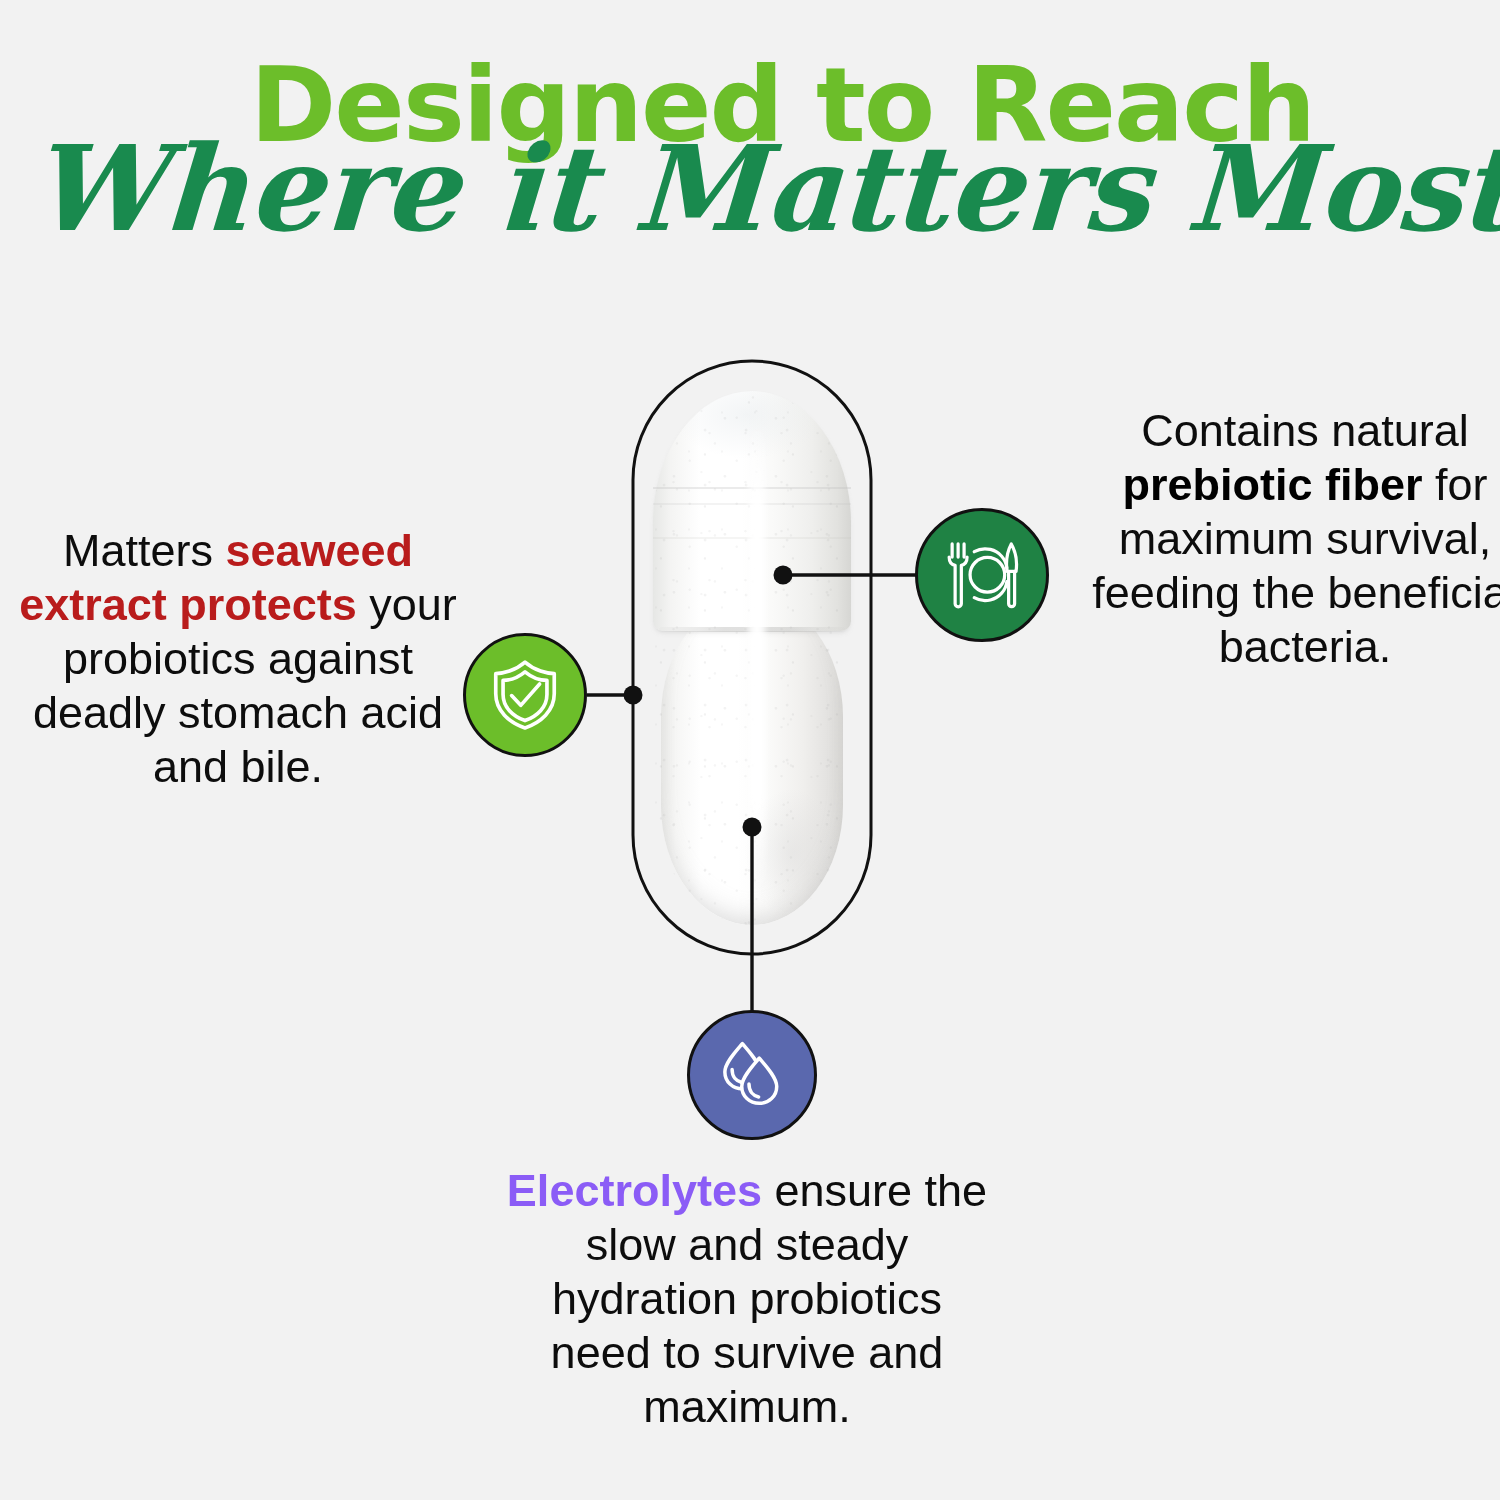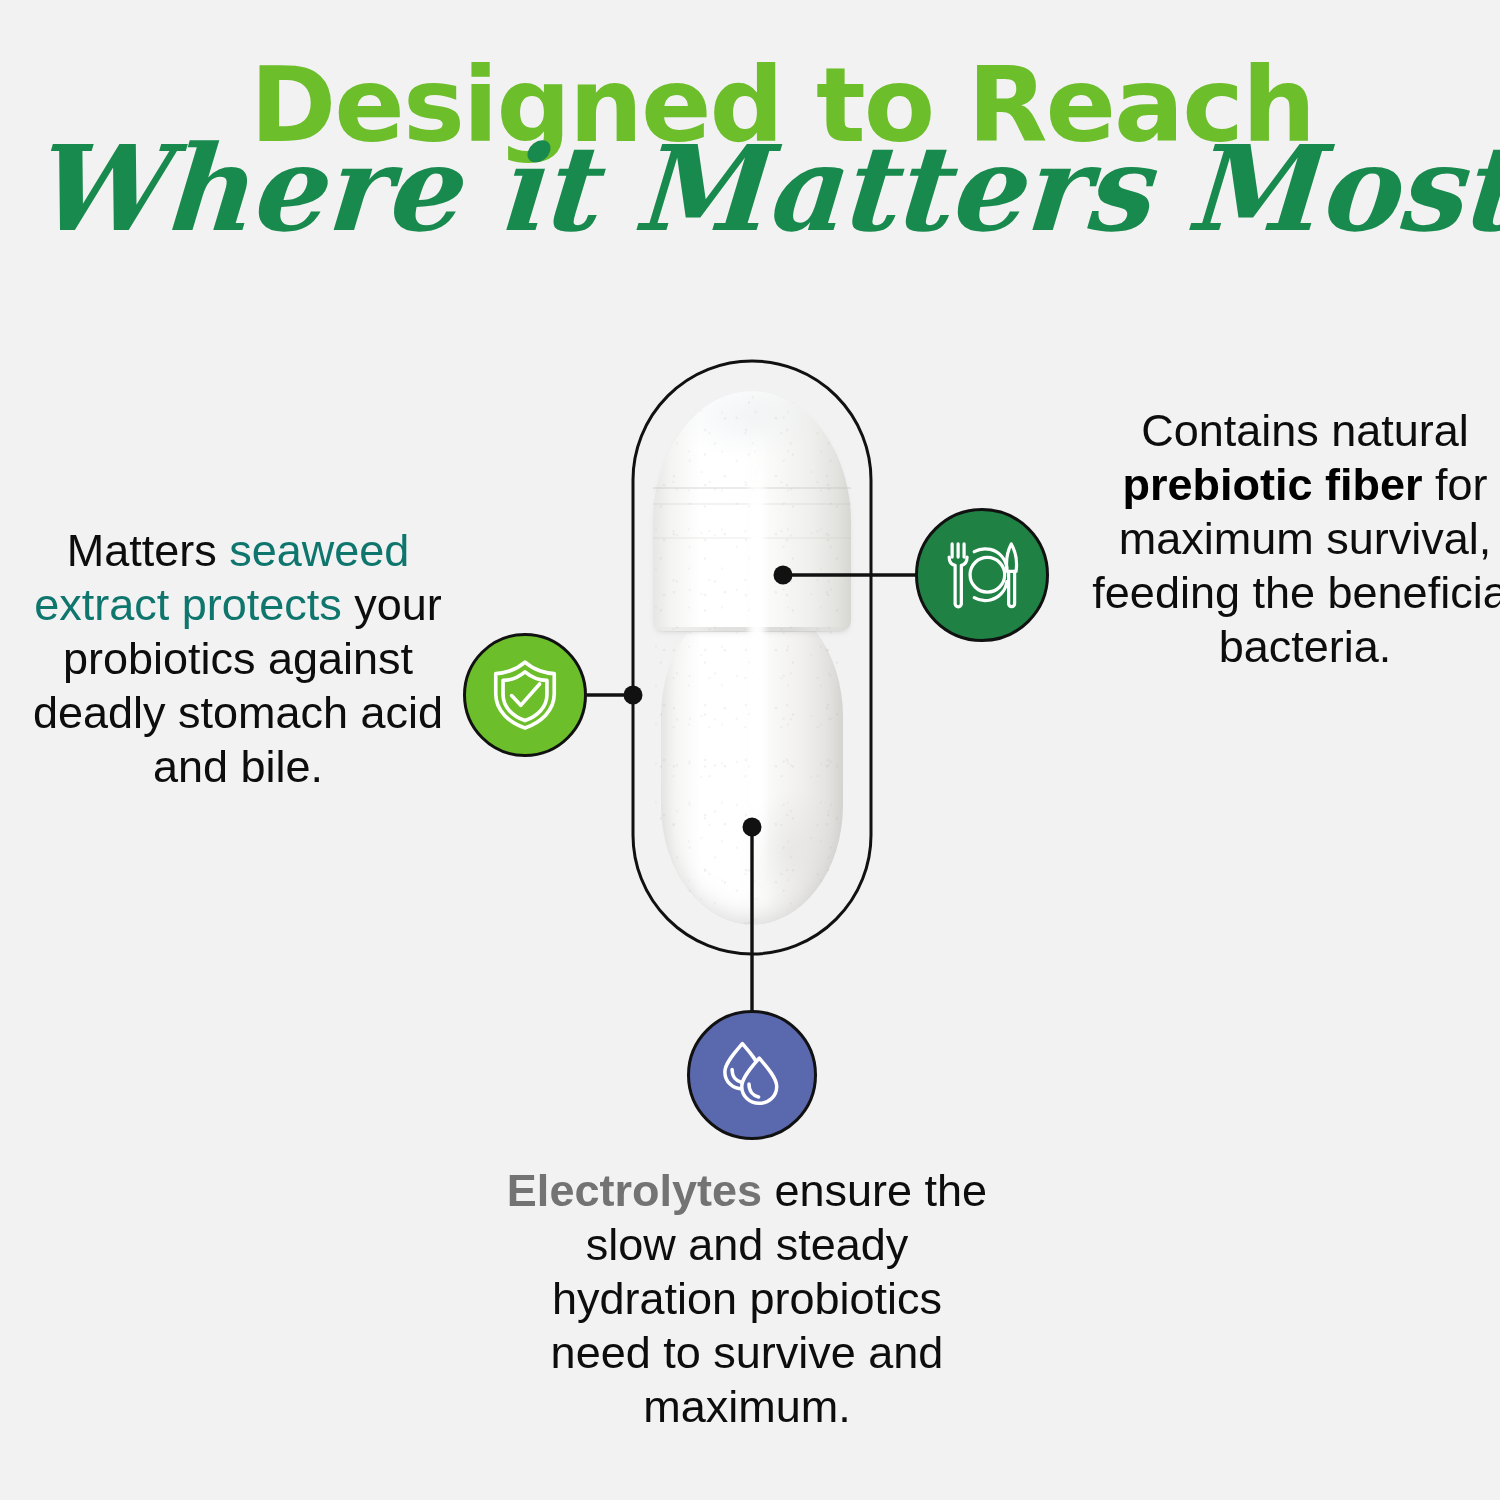--- a/index.html
+++ b/index.html
@@ -57,22 +57,22 @@
   
   .copy {
     position: absolute;
     font-family: "Liberation Sans", sans-serif;
     font-weight: 400;
     color: #0d0d0d;
     font-size: 45px;
     line-height: 1.20;
     text-align: center;
   }
-  .copy .hl-green { color: #0f766e; font-weight: 400; }
-  .copy .hl-blue  { color: #737373; font-weight: 700; margin-top: 16px; }
+  .copy .hl-green { color: #b91c1c; font-weight: 700; }
+  .copy .hl-blue  { color: #8b5cf6; font-weight: 700; margin-top: 16px; }
   .copy .hl-black { color: #000000; font-weight: 700; }
 
   #copy-seaweed {
     left: 18px;
     top: 524px;
     width: 440px;
   }
   #copy-prebiotic {
     left: 1046px;
     top: 404px;

